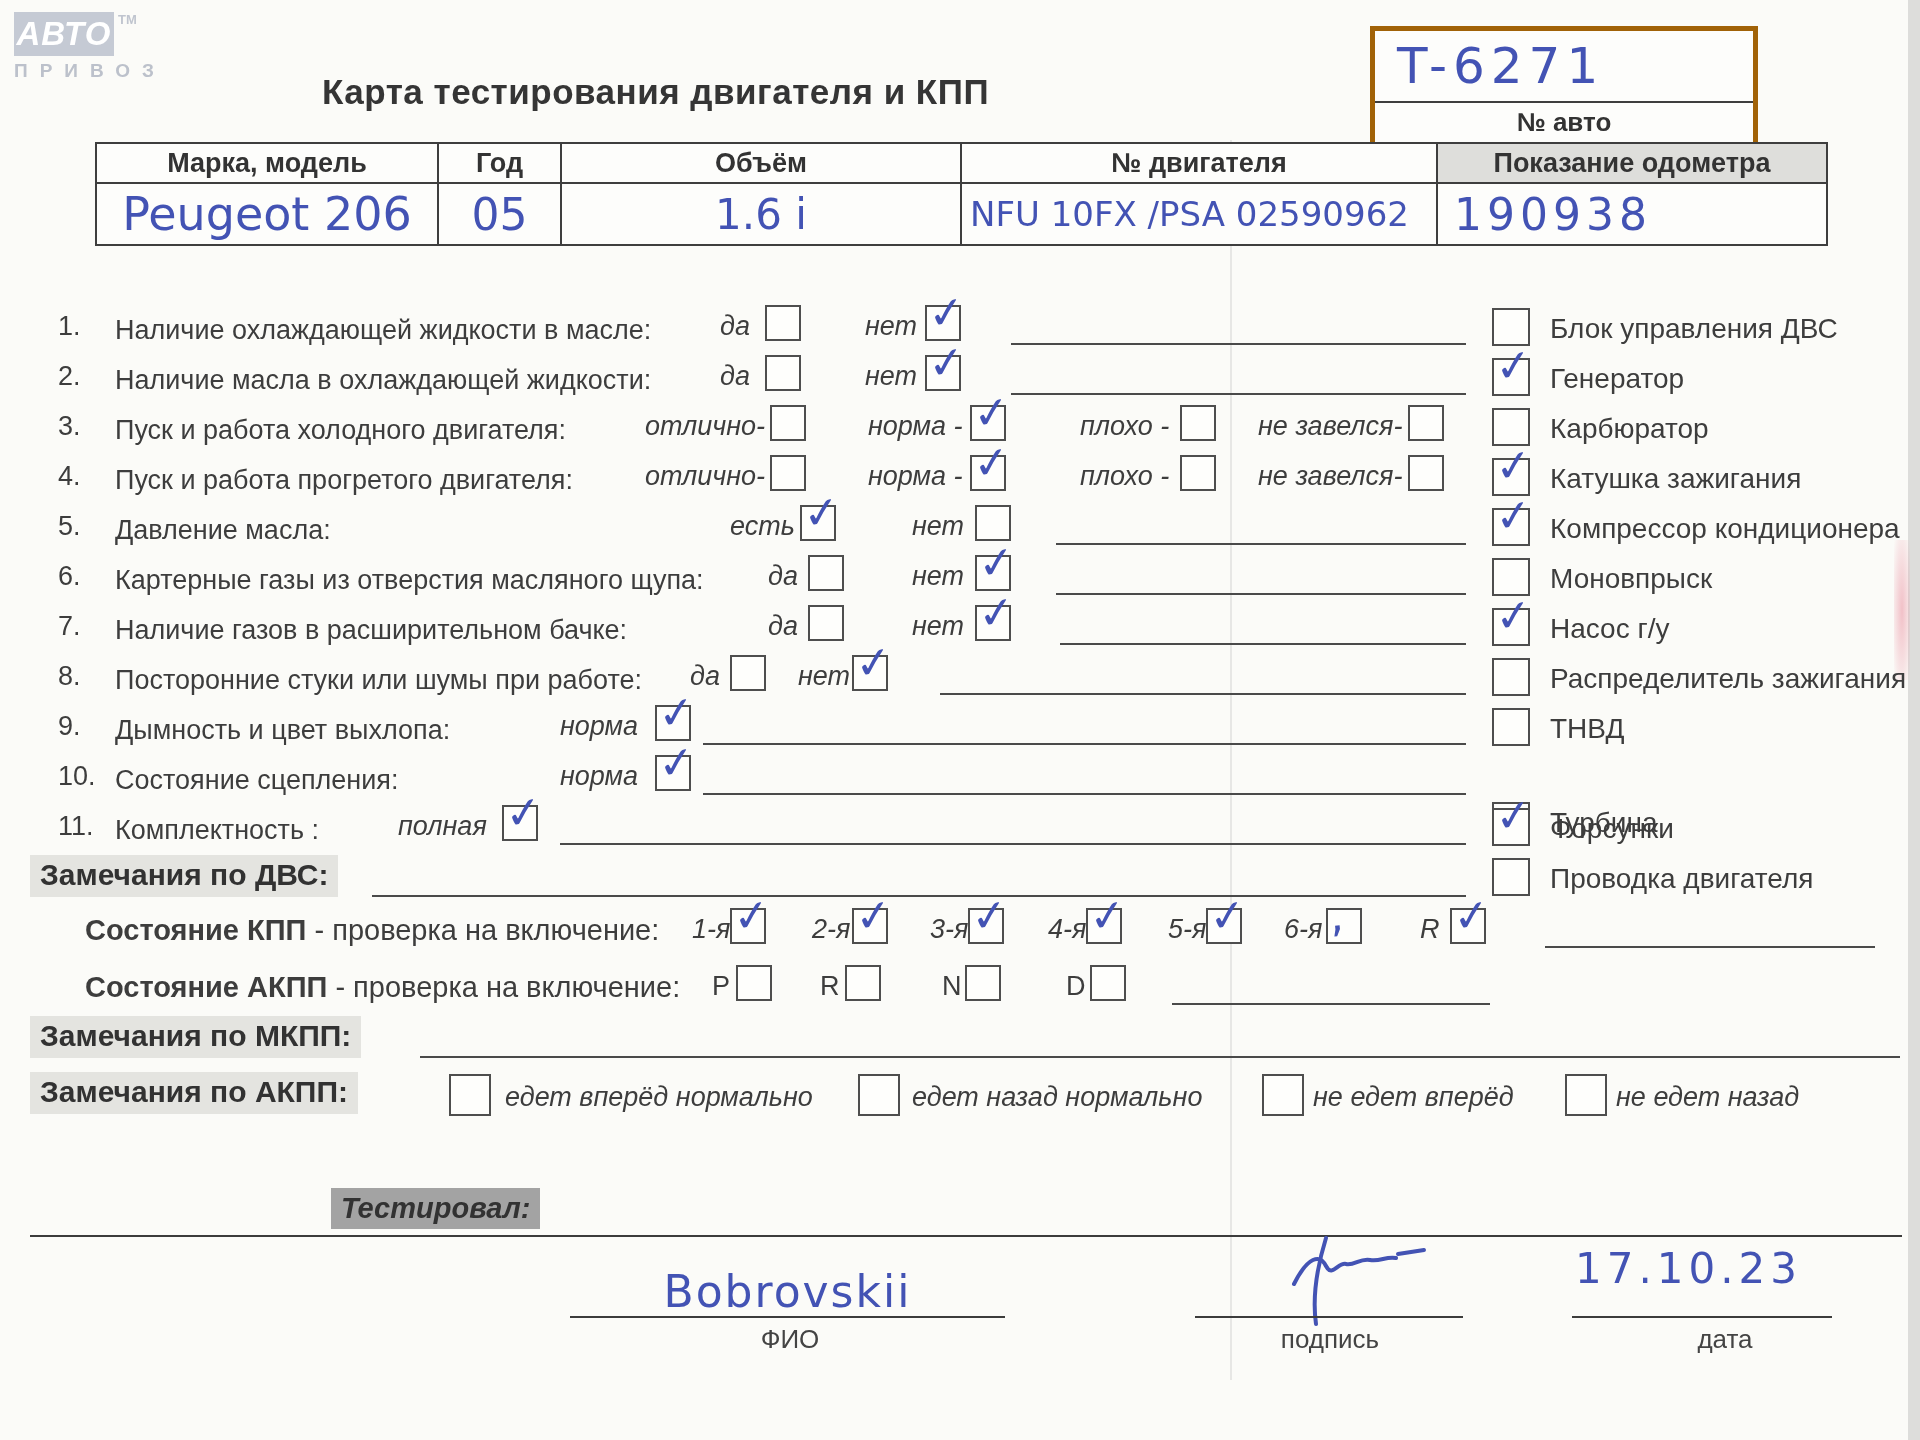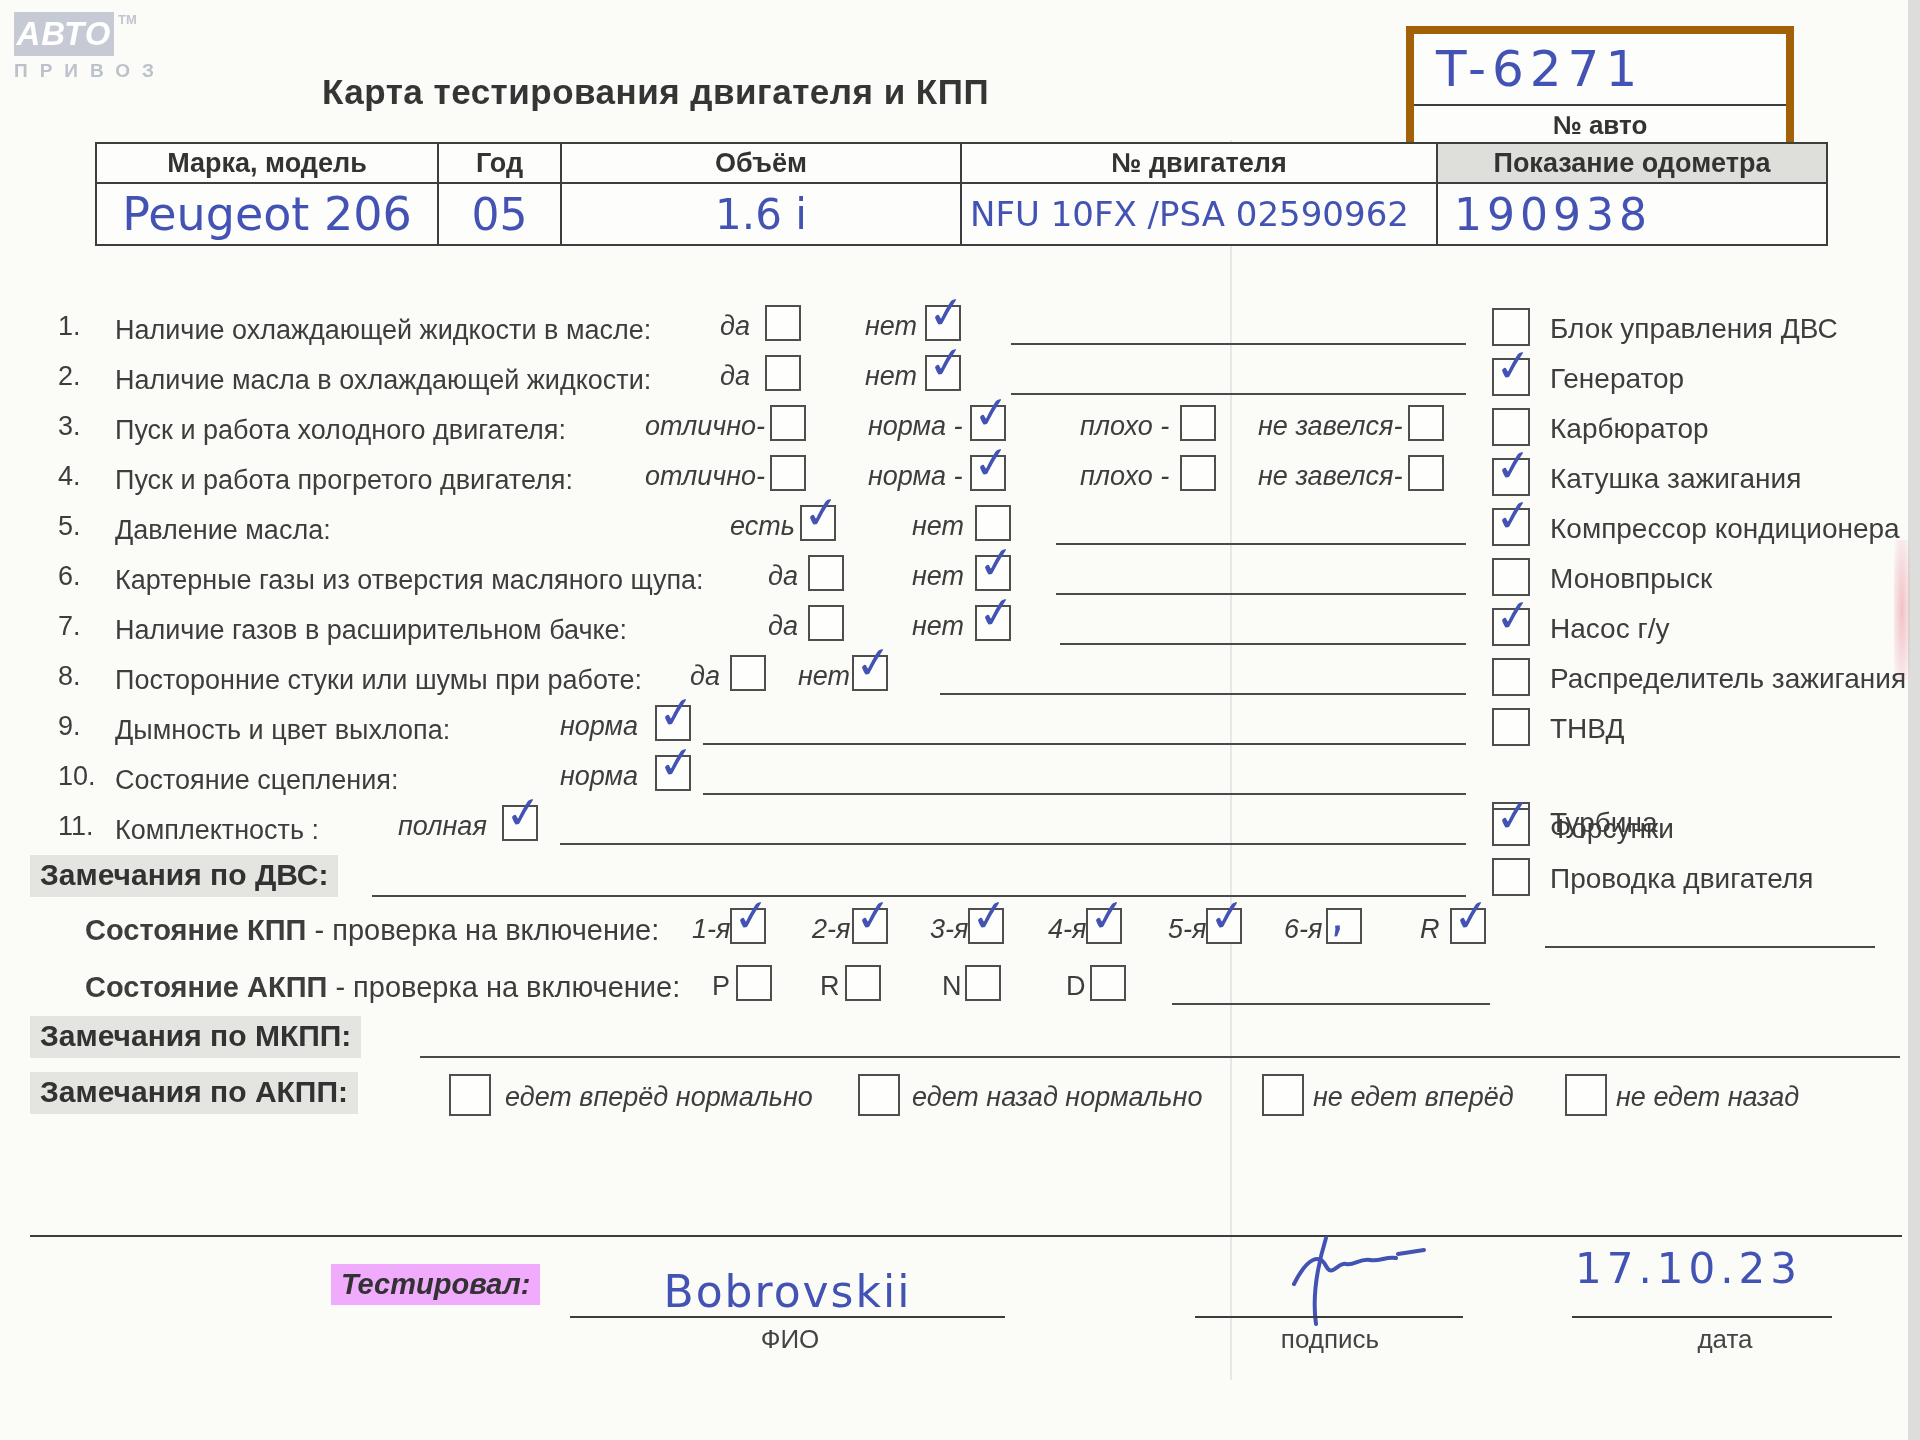--- a/index.html
+++ b/index.html
@@ -15,21 +15,21 @@
   .logo{position:absolute;left:14px;top:12px;width:160px;}
   .logo-block{width:100px;height:44px;background:#c5cad4;color:#fff;font-weight:bold;font-style:italic;
     font-size:33px;text-align:center;line-height:44px;letter-spacing:1px;}
   .logo-tm{position:absolute;left:104px;top:0;font-size:13px;color:#c0c5cf;font-weight:bold;}
   .logo-sub{margin-top:4px;color:#bcc1cb;font-weight:bold;font-size:19px;letter-spacing:12px;}
 
   
   .title{position:absolute;left:322px;top:72px;margin:0;font-size:35px;font-weight:bold;color:#353535;letter-spacing:.5px;}
 
   
-  .auto-box{position:absolute;left:1406px;top:26px;width:388px;border:8px solid #a16207;background:#fdfdfb;box-sizing:border-box;}
+  .auto-box{position:absolute;left:1370px;top:26px;width:388px;border:5px solid #a16207;background:#fdfdfb;box-sizing:border-box;}
   .auto-value{height:72px;border-bottom:2px solid #3e3e3e;padding:6px 0 0 22px;box-sizing:border-box;}
   .auto-label{height:36px;text-align:center;font-weight:bold;font-size:26px;color:#333;padding-top:4px;}
 
   
   .hand{color:#4353b4;font-family:"DejaVu Sans", sans-serif;}
 
   
   .vtable{position:absolute;left:95px;top:142px;border-collapse:collapse;table-layout:fixed;background:#fdfdfb;}
   .vtable th,.vtable td{border:2.5px solid #3e3e3e;box-sizing:border-box;overflow:hidden;}
   .vtable th{font-size:27px;font-weight:bold;color:#333;height:40px;}
@@ -53,21 +53,21 @@
 
   
   .eq-header{position:absolute;left:1490px;top:252px;width:372px;height:38px;background:#e0e0dc;
     font-weight:bold;font-size:28px;color:#333;text-align:center;line-height:38px;letter-spacing:1px;}
   .eq-row{position:absolute;left:1492px;width:428px;height:44px;}
   .eq-row .cbox{left:0;top:2px;width:38px;height:38px;}
   .eq-label{position:absolute;left:58px;top:7px;font-size:28px;white-space:nowrap;}
 
   
   .hr{position:absolute;left:30px;top:1235px;width:1872px;border-top:2.5px solid #3c3c3c;}
-  .tested-label{position:absolute;left:331px;top:1264px;background:#f0abfc;font-weight:bold;font-style:italic;
+  .tested-label{position:absolute;left:331px;top:1188px;background:#a3a3a3;font-weight:bold;font-style:italic;
     font-size:29px;color:#323232;padding:4px 10px;}
   .sig-line{position:absolute;height:0;border-bottom:2.5px solid #3c3c3c;}
   .caption{position:absolute;font-size:26px;color:#444;}
 </style>
 </head>
 <body>
 
 <div id="page">
   <div class="fold"></div>
   <div class="edge-strip"></div>

